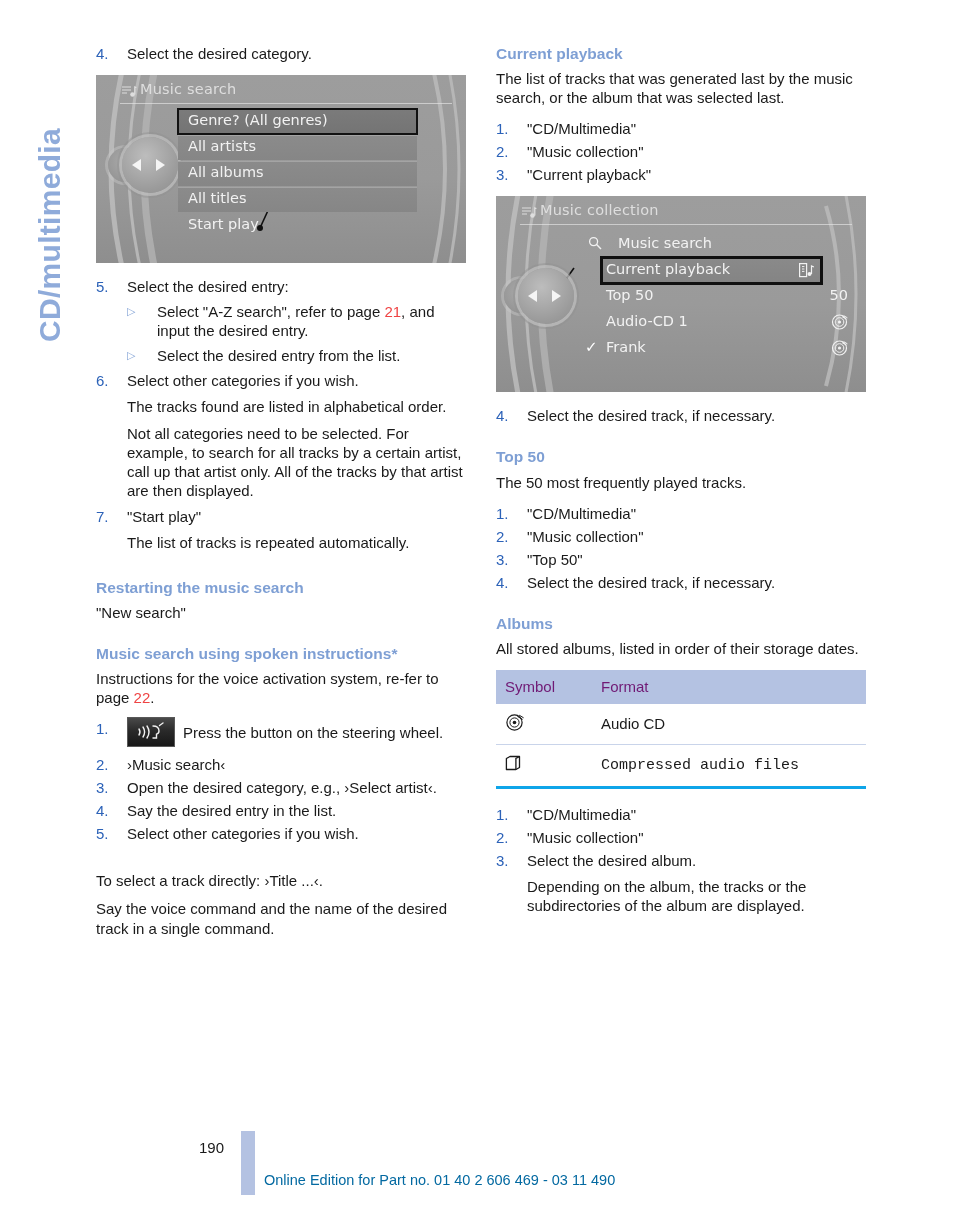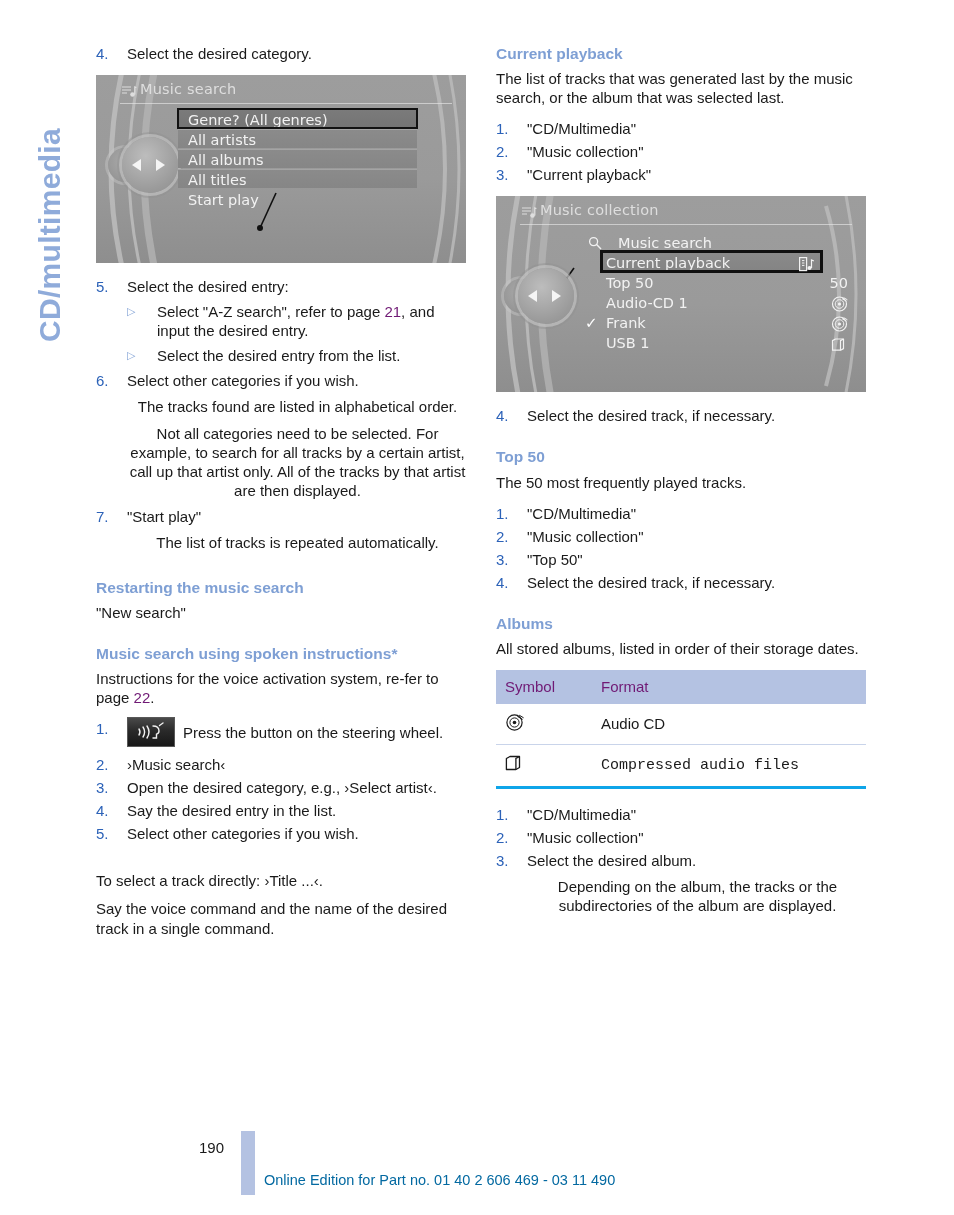--- a/index.html
+++ b/index.html
@@ -56,21 +56,21 @@
     margin: 0 0 5px 0;
     line-height: 1.3;
   }
   .para {
     font-size: 15px;
     line-height: 1.27;
     margin: 0 0 12px 0;
     color: #1a1a1a;
   }
   .para.tight { margin-bottom: 9px; margin-top: 28px; }
-  .pgref { color: #701a75; }
+  .pgref { color: #ef4444; }
 
   
   .olist { margin: 0 0 12px 0; }
   .oitem {
     display: flex;
     align-items: flex-start;
     margin-bottom: 4px;
   }
   .onum {
     flex: 0 0 31px;
@@ -80,21 +80,20 @@
   }
   .otext {
     flex: 1 1 auto;
     font-size: 15px;
     line-height: 1.27;
   }
   .sub-note {
     margin: 7px 0 7px 31px;
     font-size: 15px;
     line-height: 1.27;
-    text-align: center;
   }
   .bitem {
     display: flex;
     align-items: flex-start;
     margin: 6px 0 6px 31px;
   }
   .bmark {
     flex: 0 0 30px;
     color: #7e9fd4;
     font-size: 11px;
@@ -146,21 +145,21 @@
     background: rgba(230,230,230,0.65);
   }
   .idrive-list {
     position: absolute;
     left: 82px;
     top: 34px;
     right: 14px;
   }
   .irow {
     position: relative;
-    height: 19px;
+    height: 25px;
     line-height: 23px;
     font-size: 14.5px;
     color: #f2f2f2;
     padding-left: 10px;
     margin-bottom: 1px;
     white-space: nowrap;
   }
   .irow.bar {
     background: linear-gradient(180deg, #8b8b8b 0%, #868686 100%);
     box-shadow: inset 0 1px 0 rgba(255,255,255,0.22);
@@ -516,29 +515,20 @@
         <span>Frank</span>
         <span class="rowicon">
           <svg width="17" height="16" viewBox="0 0 17 16" style="vertical-align:-2px">
             <circle cx="8.5" cy="8" r="7" stroke="#f2f2f2" stroke-width="1.2" fill="none"></circle>
             <circle cx="8.5" cy="8" r="4.3" stroke="#f2f2f2" stroke-width="1" fill="none"></circle>
             <circle cx="8.5" cy="8" r="1.6" fill="#f2f2f2"></circle>
             <path d="M11 2.6 L15.6 5.2 M12.6 1.6 L16.4 3.8" stroke="#f2f2f2" stroke-width="1"></path>
           </svg>
         </span>
       </div>
-      <div class="irow" style="width:auto; padding-left:4px;">
-        <span>USB 1</span>
-        <span class="rowicon">
-          <svg width="17" height="15" viewBox="0 0 17 15" style="vertical-align:-2px">
-            <path d="M4.5 2 h8 v9.6 l-3 1.6 h-8 v-9.6 z" stroke="#f2f2f2" stroke-width="1.2" fill="none" stroke-linejoin="round"></path>
-            <path d="M12.5 2 l-3 1.6 v9.6" stroke="#f2f2f2" stroke-width="1.2" fill="none"></path>
-          </svg>
-        </span>
-      </div>
     </div>
   </div>
 
   <div class="olist">
     <div class="oitem">
       <span class="onum">4.</span>
       <span class="otext">Select the desired track, if necessary.</span>
     </div>
   </div>
 

